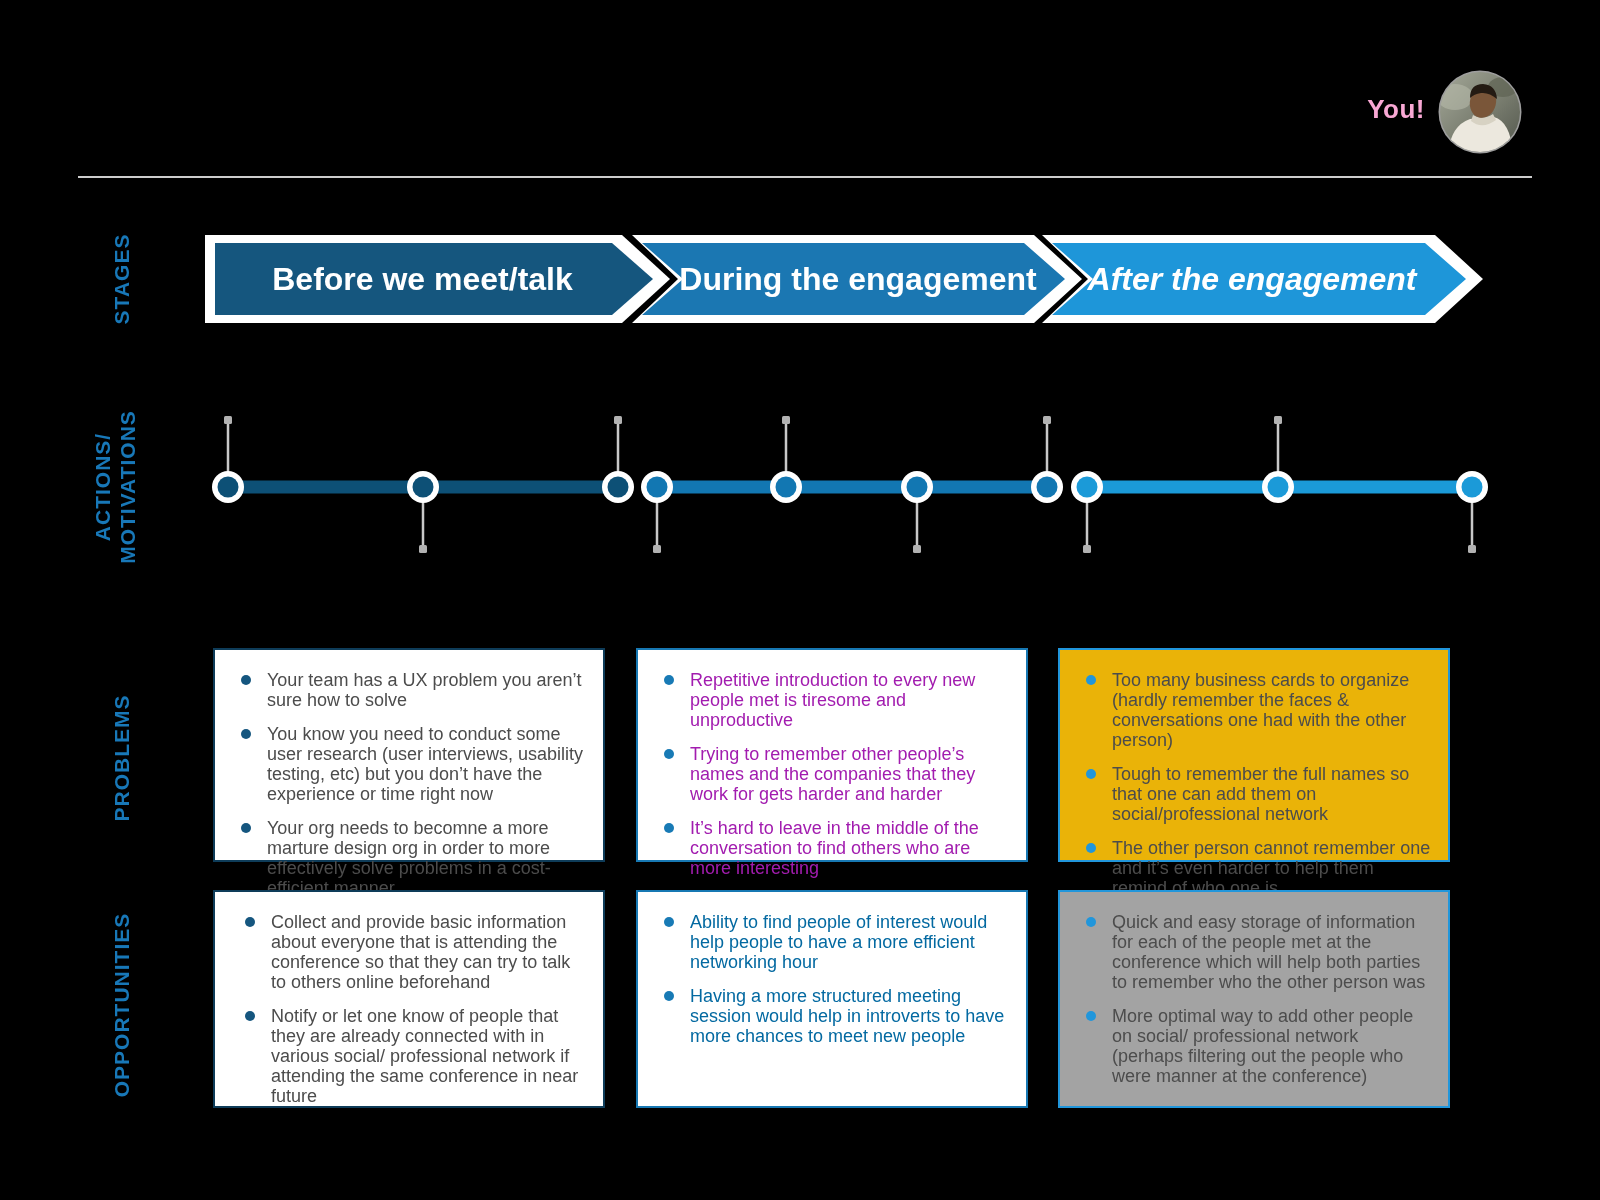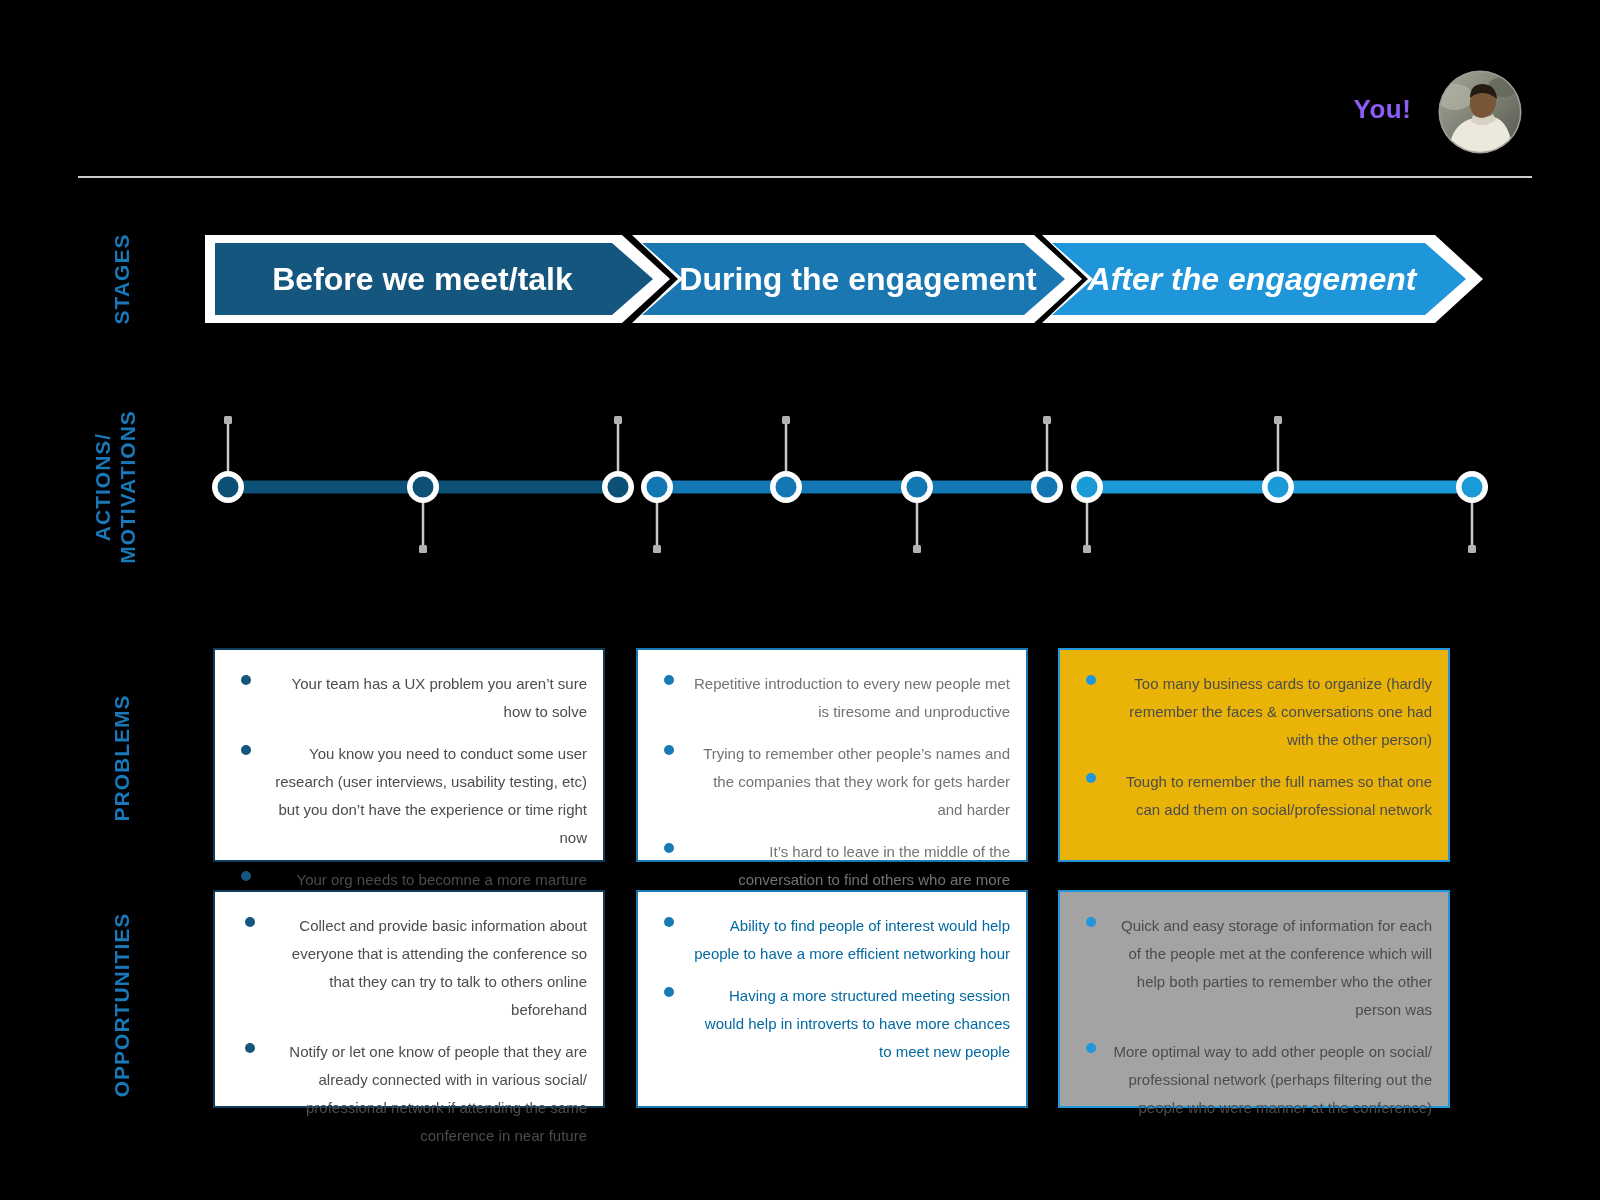--- a/index.html
+++ b/index.html
@@ -17,30 +17,30 @@
   .vlabel .l { display:block; text-align:center; line-height:25px; }
 
   .stage-label { position:absolute; top:264px; height:30px; line-height:30px;
                  text-align:center; font-size:32px; font-weight:700; color:#fff; }
 
   svg.layer { position:absolute; left:0; display:block; }
 
   .box { position:absolute; background:#fff; border:2px solid #333; box-sizing:border-box; }
   .bullets { list-style:none; margin:0; padding:20px 16px 8px 24px; }
   .bullets li { position:relative; padding-left:28px; margin-bottom:14px;
-                font-size:15px; line-height:28px;text-align:right; }
+                font-size:18px; line-height:20px; }
   .bullets .dot { position:absolute; left:2px; top:5px; width:10px; height:10px; border-radius:50%; }
   .bullets .btext { display:inline; }
 </style>
 </head>
 <body style="background: rgb(0, 0, 0);">
 
 <div class="canvas" style="background: rgb(0, 0, 0);">
 
-  <div class="you-label" style="color: #8b5cf6; text-align: center;">You!</div>
+  <div class="you-label" style="color: #f9a8d4;">You!</div>
   <div class="avatar">
     <svg width="86" height="86" viewBox="0 0 86 86">
       <defs>
         <clipPath id="avclip">
             <circle cx="43" cy="43" r="40"></circle>
           </clipPath>
         <linearGradient id="avbg" x1="0" y1="0" x2="1" y2="1">
           <stop offset="0" stop-color="#a8ab9c"></stop>
           <stop offset="0.5" stop-color="#7d8173"></stop>
           <stop offset="1" stop-color="#4f5349"></stop>
@@ -133,30 +133,31 @@
     </svg>
 
   <section class="box" style="left: 213px; top: 648px; width: 392px; height: 214px; background: rgb(255, 255, 255); border-color: rgb(14, 60, 89);">
     <ul class="bullets" style="color: rgb(76, 76, 76);">
         <li><span class="dot" style="background: rgb(21, 86, 127);"></span><span class="btext">Your team has a UX problem you aren’t sure how to solve</span></li>
         <li><span class="dot" style="background: rgb(21, 86, 127);"></span><span class="btext">You know you need to conduct some user research (user interviews, usability testing, etc) but you don’t have the experience or time right now</span></li>
         <li><span class="dot" style="background: rgb(21, 86, 127);"></span><span class="btext">Your org needs to becomne a more marture design org in order to more effectively solve problems in a cost-efficient manner</span></li>
       </ul>
   </section>
   <section class="box" style="left: 636px; top: 648px; width: 392px; height: 214px; background: rgb(255, 255, 255); border-color: rgb(23, 120, 179);">
-    <ul class="bullets" style="color: #737373;">
+    <ul class="bullets" style="color: #a21caf;">
         <li><span class="dot" style="background: rgb(24, 122, 181);"></span><span class="btext">Repetitive introduction to every new people met is tiresome and unproductive</span></li>
         <li><span class="dot" style="background: rgb(24, 122, 181);"></span><span class="btext">Trying to remember other people’s names and the companies that they work for gets harder and harder</span></li>
         <li><span class="dot" style="background: rgb(24, 122, 181);"></span><span class="btext">It’s hard to leave in the middle of the conversation to find others who are more interesting</span></li>
       </ul>
   </section>
   <section class="box" style="left: 1058px; top: 648px; width: 392px; height: 214px; background: #eab308; border-color: rgb(33, 150, 219);">
     <ul class="bullets" style="color: rgb(76, 76, 76);">
         <li><span class="dot" style="background: rgb(33, 150, 219);"></span><span class="btext">Too many business cards to organize (hardly remember the faces &amp; conversations one had with the other person)</span></li>
         <li><span class="dot" style="background: rgb(33, 150, 219);"></span><span class="btext">Tough to remember the full names so that one can add them on social/professional network</span></li>
+        <li><span class="dot" style="background: rgb(33, 150, 219);"></span><span class="btext">The other person cannot remember one and it’s even harder to help them remind of who one is</span></li>
       </ul>
   </section>
 
   <section class="box" style="left: 213px; top: 890px; width: 392px; height: 218px; background: rgb(255, 255, 255); border-color: rgb(14, 60, 89);">
     <ul class="bullets" style="color: rgb(76, 76, 76); padding-left: 28px;">
         <li><span class="dot" style="background: rgb(21, 86, 127);"></span><span class="btext">Collect and provide basic information about everyone that is attending the conference so that they can try to talk to others online beforehand</span></li>
         <li><span class="dot" style="background: rgb(21, 86, 127);"></span><span class="btext">Notify or let one know of people that they are already connected with in various social/ professional network if attending the same conference in near future</span></li>
       </ul>
   </section>
   <section class="box" style="left: 636px; top: 890px; width: 392px; height: 218px; background: rgb(255, 255, 255); border-color: rgb(23, 120, 179);">

